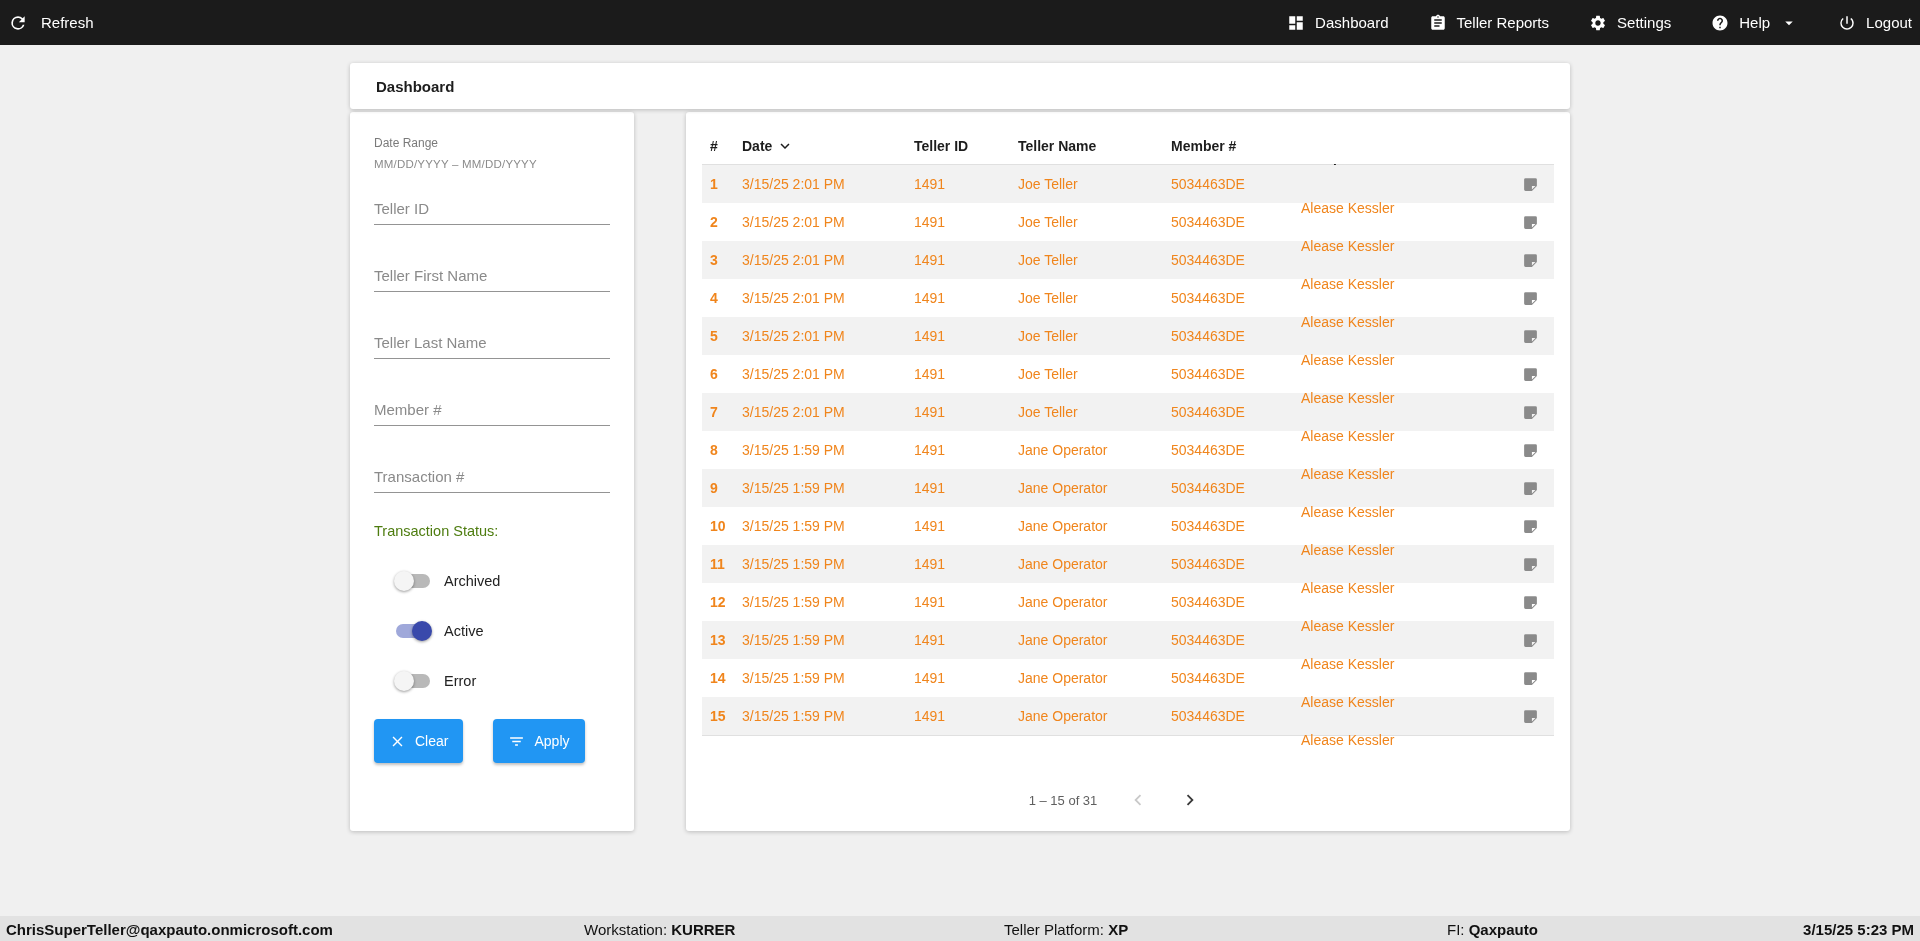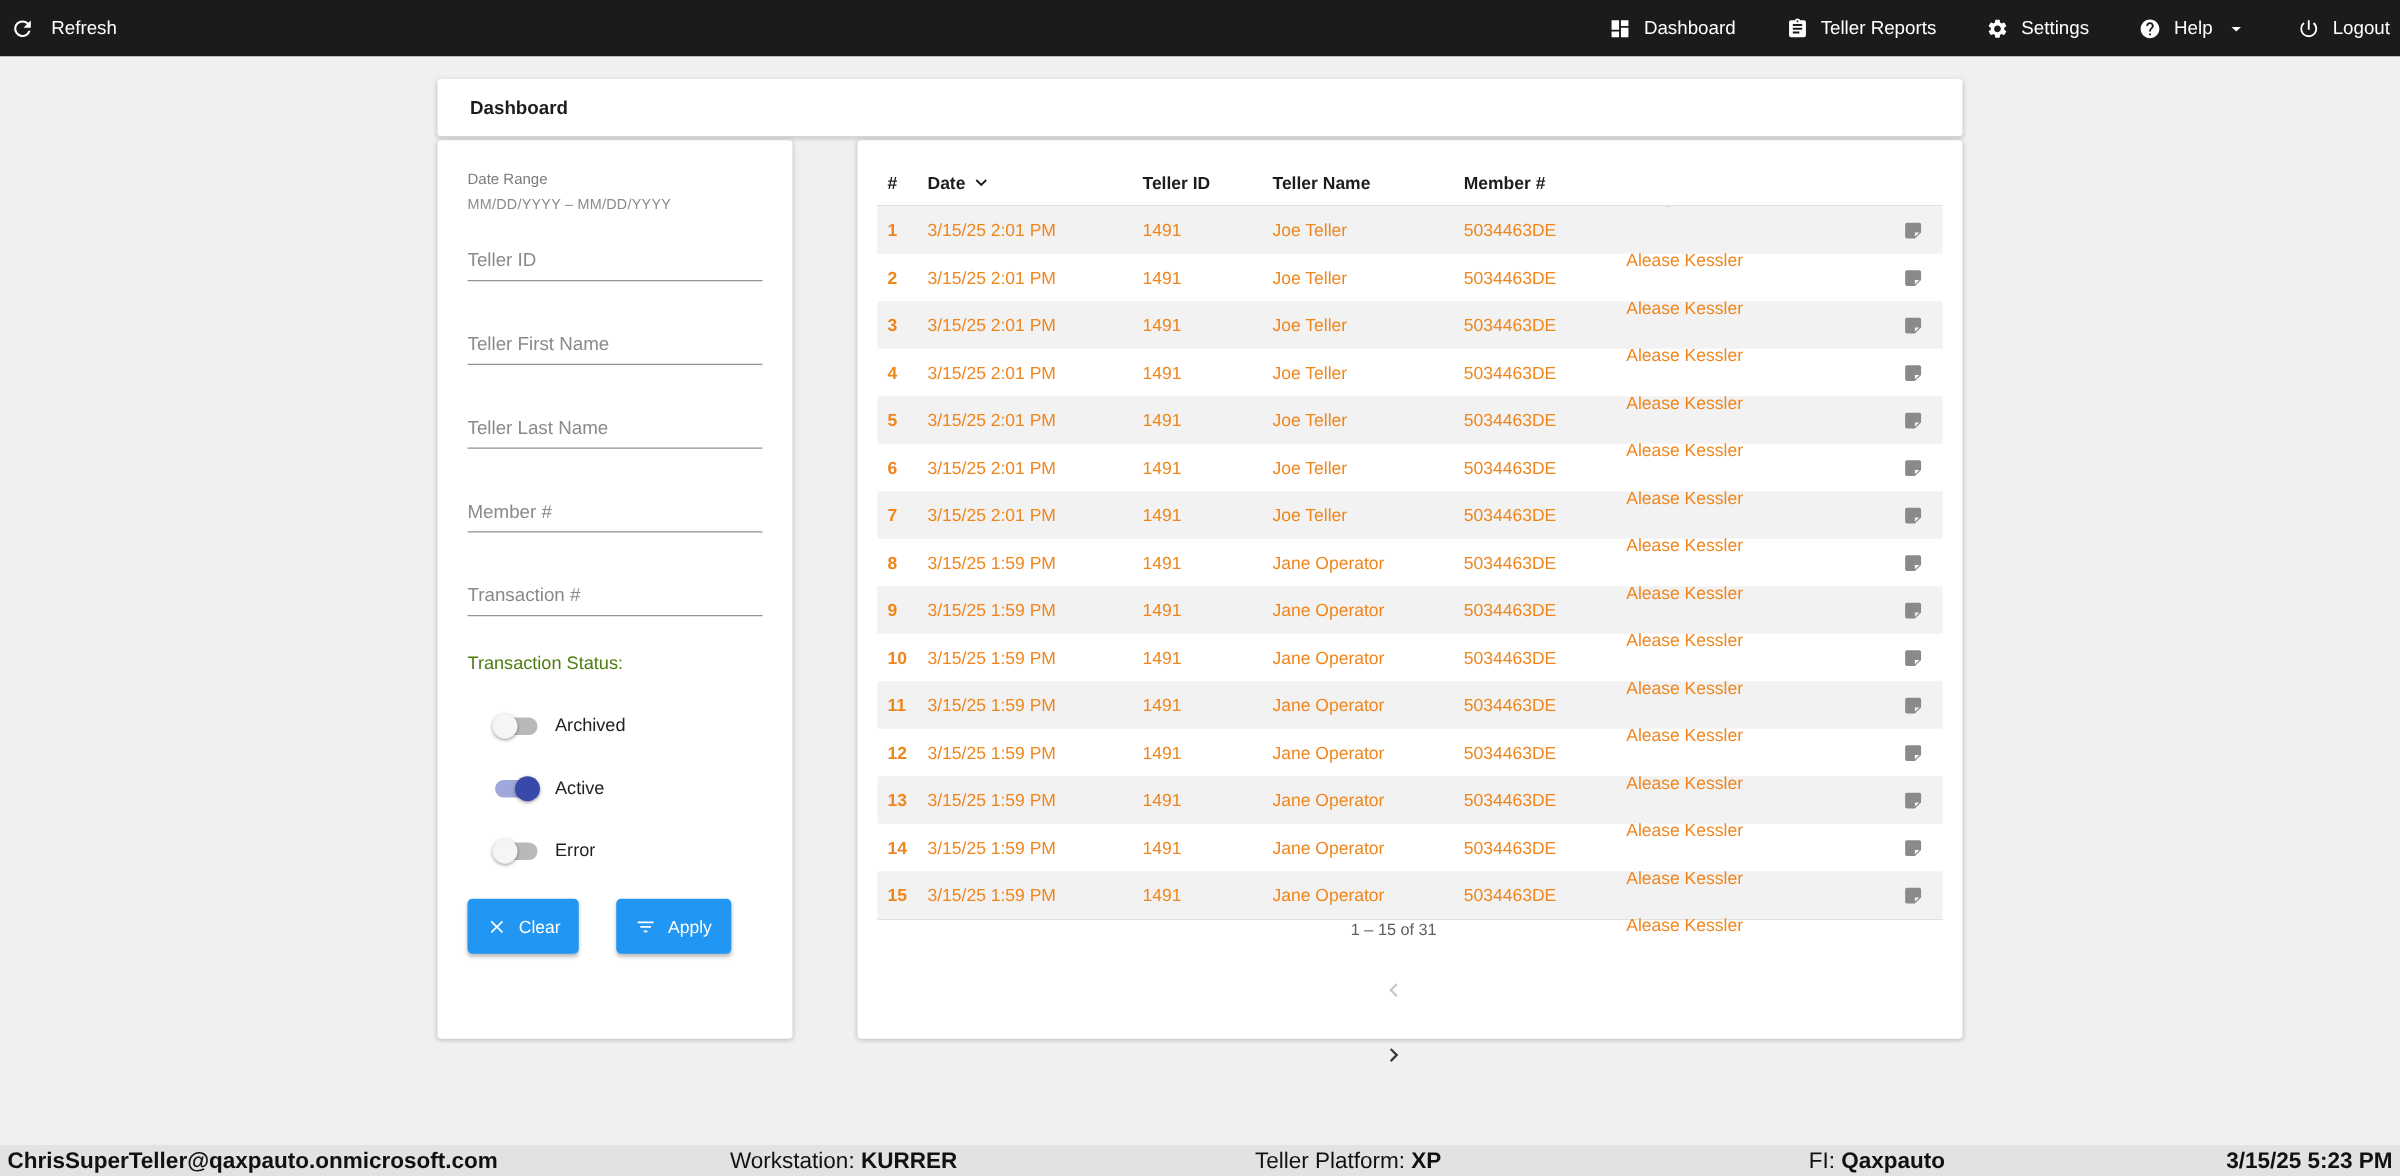--- a/index.html
+++ b/index.html
@@ -96,31 +96,31 @@
   .c-date { width: 172px; flex: none; display: flex; align-items: center; gap: 4px; }
   .c-tid  { width: 104px; flex: none; }
   .c-tname{ width: 153px; flex: none; }
   .c-mnum { width: 130px; flex: none; }
   .c-mname{ flex: 1; min-width: 0; margin-top: 48px; }
   .c-note { width: 48px; flex: none; display: flex; justify-content: center; }
   .note-icon { color: #8a8a8a; cursor: pointer; }
   .sort-icon { color: #1d1d1d; }
 
   .pagination {
-    margin-top: auto; display: flex; align-items: center; justify-content: flex-start;
-    gap: 30px; padding-right: 26px; color: #5f5f5f; font-size: 13px; flex-direction: column;
+    margin-top: auto; display: flex; align-items: center; justify-content: center;
+    gap: 30px; padding-right: 26px; color: #5f5f5f; font-size: 13px;
   }
   .pg-btn { display: inline-flex; cursor: pointer; }
   .pg-btn.disabled { color: #c9c9c9; cursor: default; }
   .pg-btn.enabled { color: #3a3a3a; }
 
   
   .footer {
     position: absolute; left: 0; right: 0; bottom: 0; height: 25px;
-    background: #e2e2e2; font-size: 18px; color: #111;
+    background: #e2e2e2; font-size: 15px; color: #111;
   }
   .footer .seg { position: absolute; top: 50%; transform: translateY(-50%); white-space: nowrap; }
   .f-user { left: 6px; font-weight: 700; }
   .f-ws { left: 584px; }
   .f-tp { left: 1004px; }
   .f-fi { left: 1447px; }
   .f-dt { right: 6px; font-weight: 700; }
   .seg b { font-weight: 700; }
 </style>
 </head>

